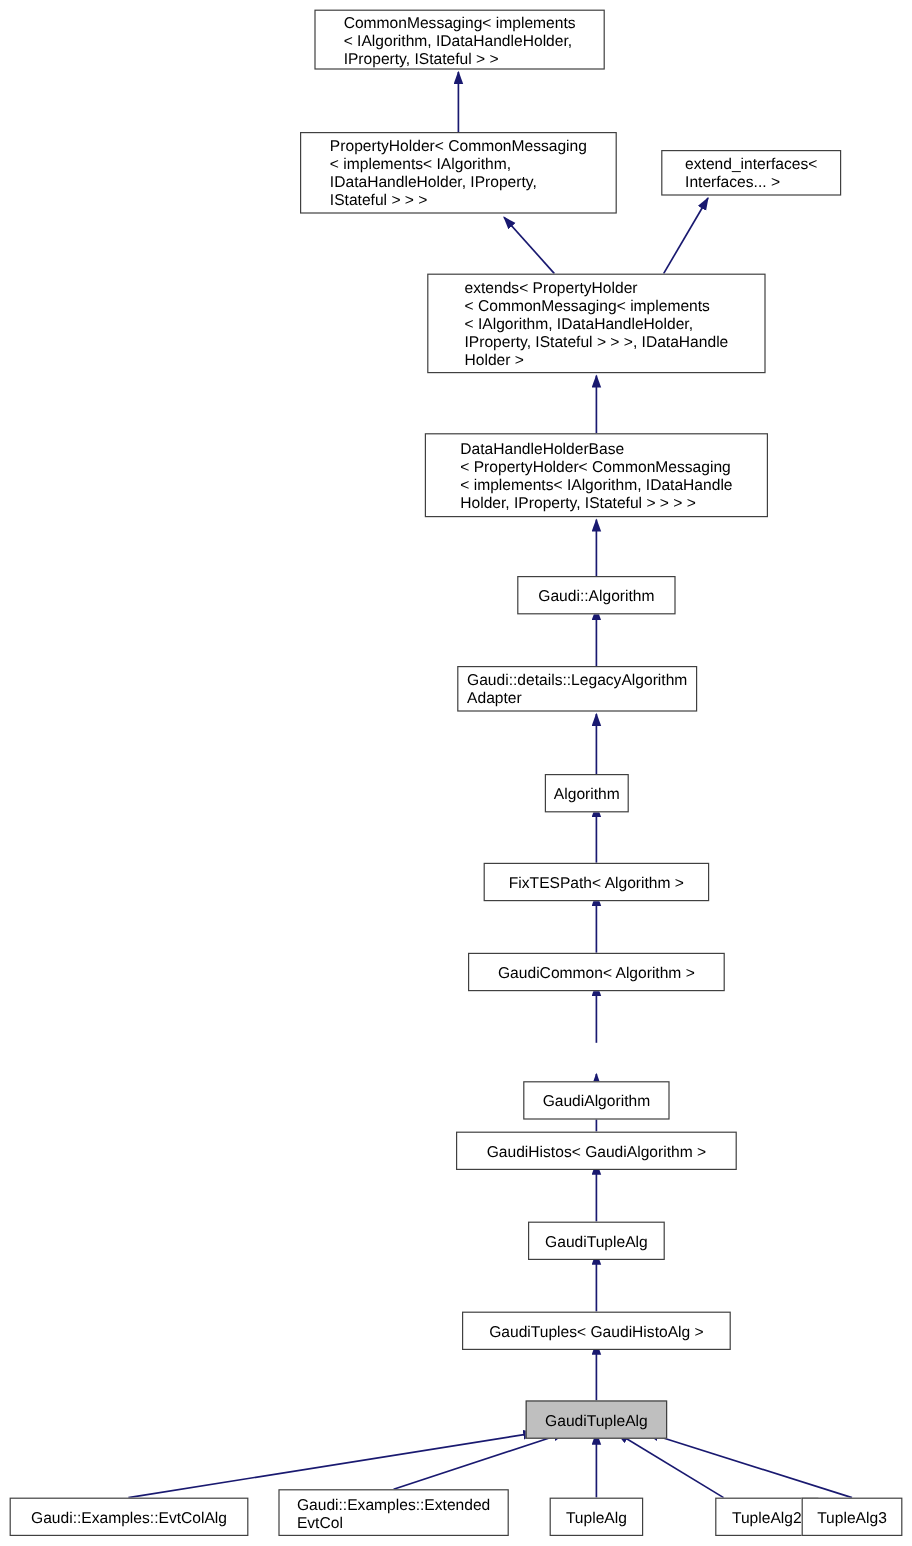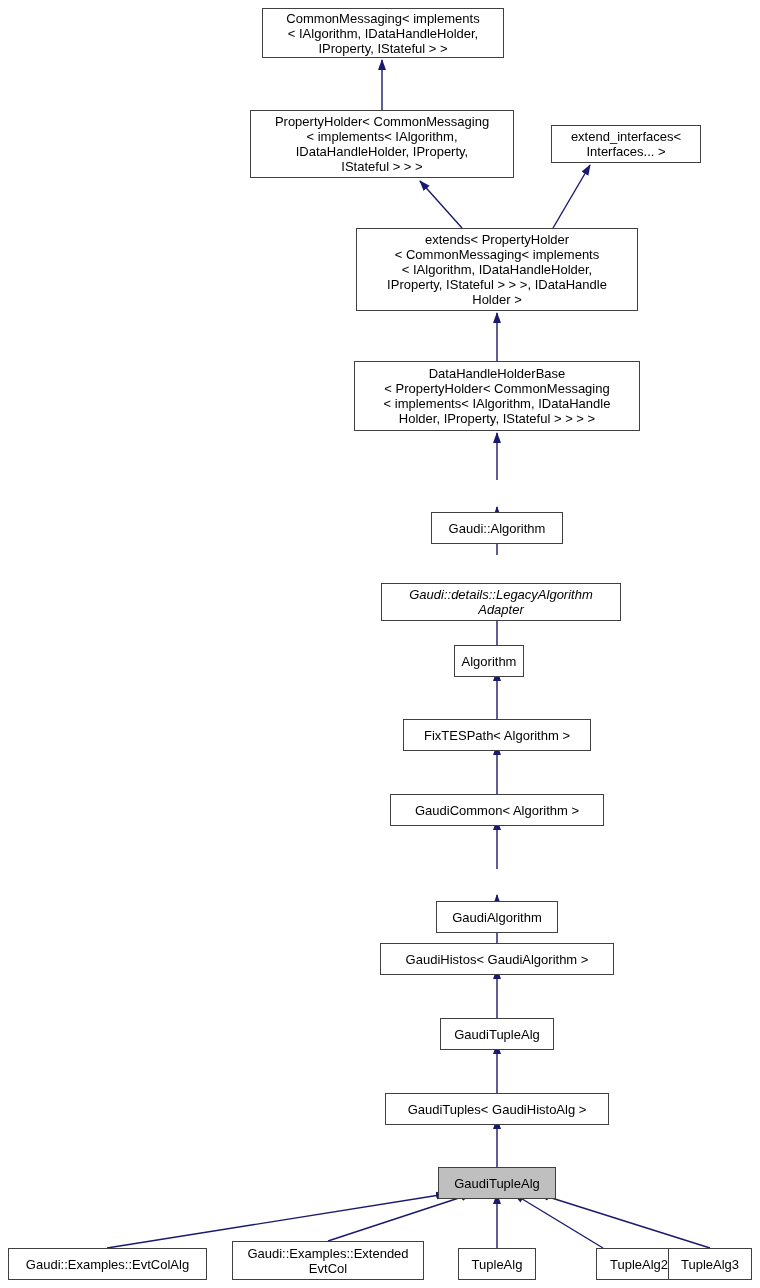--- a/index.html
+++ b/index.html
@@ -13,21 +13,21 @@
     font-family:"Liberation Sans", sans-serif;
     color:var(--text);
   }
   #edges{position:absolute; left:0; top:0; width:760px; height:1288px;}
   .edge{stroke:var(--arrow); stroke-width:1.4; fill:none;}
   .node{
     position:absolute; box-sizing:border-box;
     border:1px solid var(--node-border);
     background:#ffffff;
     display:flex; align-items:center; justify-content:center;
-    text-align:center; white-space:pre-line;
+    text-align:left; white-space:pre-line;
     font-size:13px; line-height:15px; color:var(--text);
     padding:15px 3px;
   }
   .node.hl{background:var(--highlight-fill);}
 </style>
 </head>
 <body>
 
 <div id="canvas">
 
@@ -69,22 +69,22 @@
 Interfaces... &gt;</div>
   <div class="node" style="left:356px; top:228px; width:282px; height:83px;">extends&lt; PropertyHolder
 &lt; CommonMessaging&lt; implements
 &lt; IAlgorithm, IDataHandleHolder,
 IProperty, IStateful &gt; &gt; &gt;, IDataHandle
 Holder &gt;</div>
   <div class="node" style="left:354px; top:361px; width:286px; height:70px;">DataHandleHolderBase
 &lt; PropertyHolder&lt; CommonMessaging
 &lt; implements&lt; IAlgorithm, IDataHandle
 Holder, IProperty, IStateful &gt; &gt; &gt; &gt;</div>
-  <div class="node" style="left:431px; top:480px; width:132px; height:25px;margin-top:32px;">Gaudi::Algorithm</div>
-  <div class="node" style="left:381px; top:583px; width:240px; height:38px;font-style:italic;">Gaudi::details::LegacyAlgorithm
+  <div class="node" style="left:431px; top:480px; width:132px; height:25px;">Gaudi::Algorithm</div>
+  <div class="node" style="left:381px; top:555px; width:200px; height:38px;">Gaudi::details::LegacyAlgorithm
 Adapter</div>
   <div class="node" style="left:454px; top:645px; width:70px;  height:24px;">Algorithm</div>
   <div class="node" style="left:403px; top:719px; width:188px; height:24px;">FixTESPath&lt; Algorithm &gt;</div>
   <div class="node" style="left:390px; top:794px; width:214px; height:24px;">GaudiCommon&lt; Algorithm &gt;</div>
   <div class="node" style="left:436px; top:869px; width:122px; height:24px;margin-top:32px;">GaudiAlgorithm</div>
   <div class="node" style="left:380px; top:943px; width:234px; height:24px;">GaudiHistos&lt; GaudiAlgorithm &gt;</div>
   <div class="node" style="left:440px; top:1018px; width:114px; height:24px;">GaudiTupleAlg</div>
   <div class="node" style="left:385px; top:1093px; width:224px; height:24px;">GaudiTuples&lt; GaudiHistoAlg &gt;</div>
   <div class="node hl" style="left:438px; top:1167px; width:118px; height:25px;">GaudiTupleAlg</div>
   <div class="node" style="left:8px;   top:1248px; width:199px; height:25px;">Gaudi::Examples::EvtColAlg</div>

